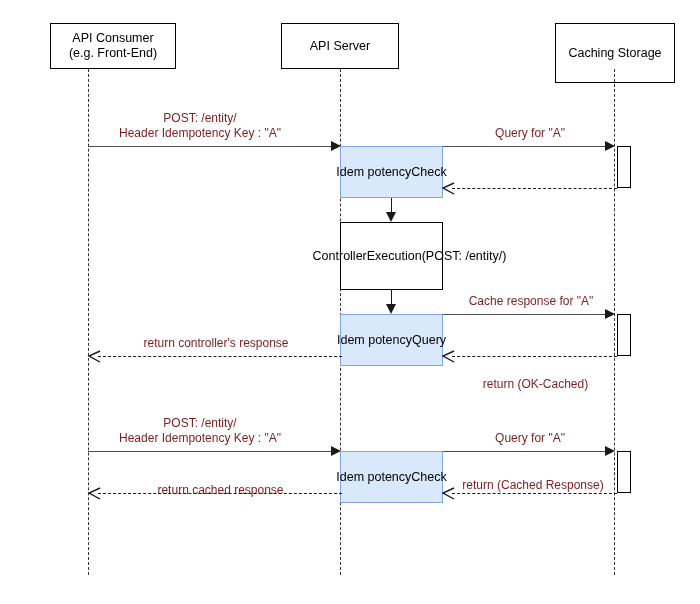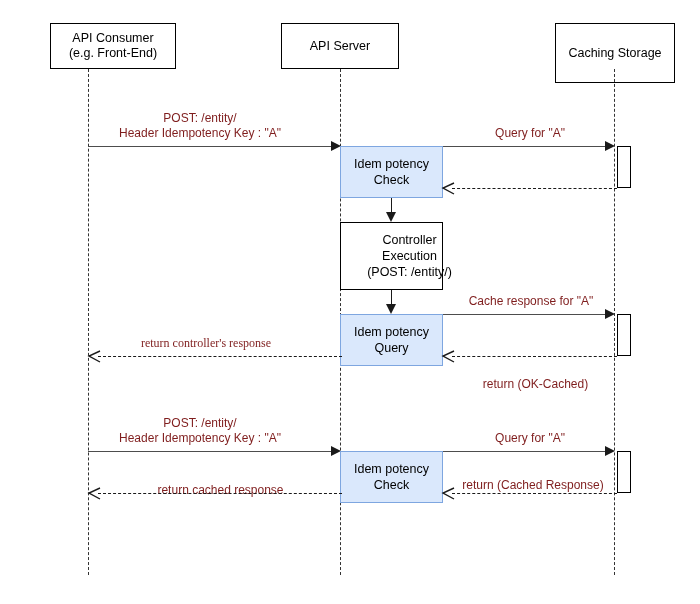--- a/index.html
+++ b/index.html
@@ -41,21 +41,21 @@
     position: absolute;
     width: 0;
     border-left: 1px dashed #333333;
   }
 
   
   .procbox {
     position: absolute;
     box-sizing: border-box;
     display: flex;
-    flex-direction: column;
+    flex-direction: row;
     align-items: center;
     justify-content: center;
     font-size: 12.5px;
     line-height: 16px;
     color: #000000;
     text-align: center;
   }
   .procbox .pline { display: block; white-space: nowrap; }
   .procbox.blue {
     background: #dae8fc;
@@ -198,21 +198,21 @@
   <div class="msglabel" style="left:458px; top:334px; width:155px;margin-top:43px;">
     <span class="pline">return (OK-Cached)</span>
   </div>
   <div class="msgline dashed" style="left:452px; top:356px; width:165px;"></div>
   <div class="openarrow" style="left:442px; top:350px;">
     <svg width="14" height="14" viewBox="0 0 14 14">
       <path d="M12,1 L1,6 L12,12" fill="none" stroke="#1a1a1a" stroke-width="1.4"></path>
     </svg>
   </div>
 
-  <div class="msglabel" style="left:96px; top:336px; width:220px;font-family:Liberation Serif, serif;">
+  <div class="msglabel" style="left:106px; top:336px; width:220px;">
     <span class="pline">return controller's response</span>
   </div>
   <div class="msgline dashed" style="left:98px; top:356px; width:244px;"></div>
   <div class="openarrow" style="left:88px; top:350px;">
     <svg width="14" height="14" viewBox="0 0 14 14">
       <path d="M12,1 L1,6 L12,12" fill="none" stroke="#1a1a1a" stroke-width="1.4"></path>
     </svg>
   </div>
 
   <div class="msglabel" style="left:64px; top:416px; width:272px;">

